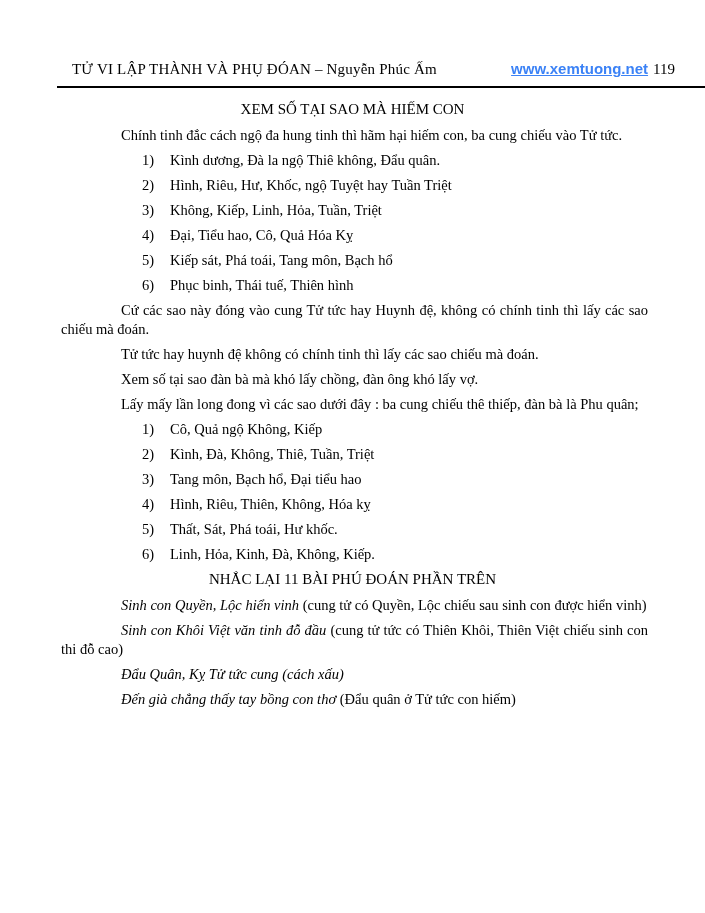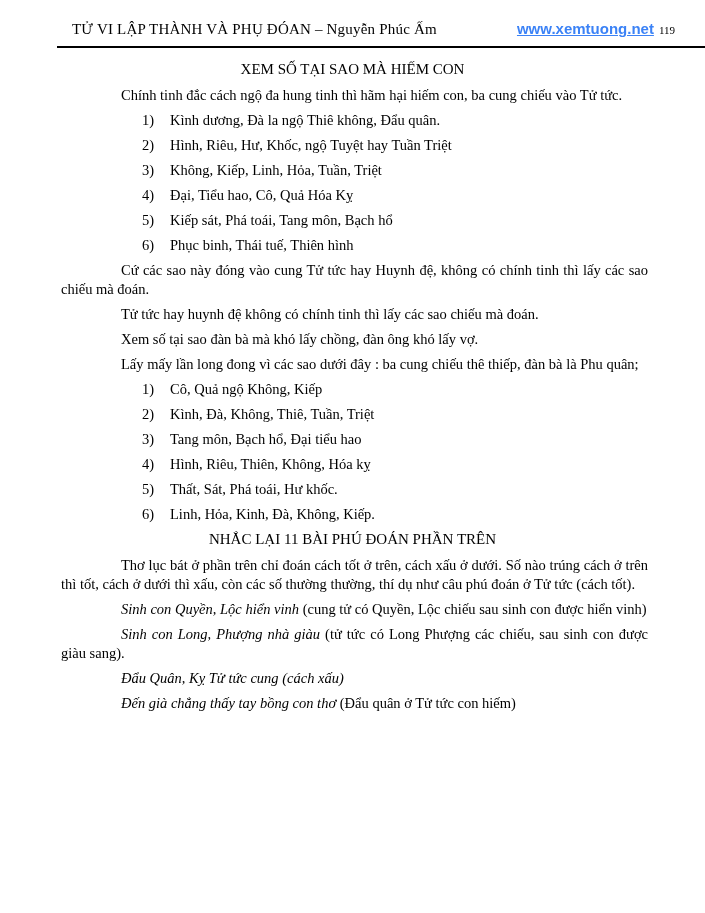--- a/index.html
+++ b/index.html
@@ -11,37 +11,37 @@
     background: #ffffff;
     color: #000000;
     font-family: "Liberation Serif", serif;
     font-size: 14.5px;
     overflow: hidden;
   }
   .header {
     display: flex;
     justify-content: space-between;
     align-items: baseline;
-    padding: 20px 30px 0 72px;
+    padding: 60px 30px 0 72px;
   }
   .book-title {
     font-size: 15px;
     letter-spacing: 0.2px;
     white-space: nowrap;
   }
   .header-right { white-space: nowrap; }
   .site-link {
     font-family: "Liberation Sans", sans-serif;
     font-weight: bold;
     font-size: 15px;
     color: #3b82f6;
     text-decoration: underline;
     cursor: pointer;
   }
-  .page-num { margin-left: 5px; font-size: 11px; }
+  .page-num { margin-left: 5px; font-size: 15px; }
   .rule {
     border-top: 2px solid #000000;
     margin: 8px 0 0 57px;
   }
   .content { margin: 12px 57px 0 57px; }
   .sec-title {
     text-align: center;
     font-size: 15px;
     line-height: 19px;
     margin: 0 0 7px 0;
@@ -132,25 +132,24 @@
         <span class="txt">Thất, Sát, Phá toái, Hư khốc.</span>
       </div>
       <div class="li">
         <span class="num">6)</span>
         <span class="txt">Linh, Hỏa, Kinh, Đà, Không, Kiếp.</span>
       </div>
     </div>
 
     <div class="sec-title">NHẮC LẠI 11 BÀI PHÚ ĐOÁN PHẦN TRÊN</div>
 
-    <p class="para">Thơ lục bát ở phần trên chỉ đoán cách tốt ở trên, cách xấu ở dưới. Số nào trúng cách ở trên thì tốt, cách ở dưới thì xấu, còn các số thường thường, thí dụ như câu phú đoán ở Tử tức (cách tốt).</p>
 
     <p class="para verse"><span class="it">Sinh con Quyền, Lộc hiển vinh</span><span> (cung tử có Quyền, Lộc chiếu sau sinh con được hiển vinh)</span></p>
 
+    <p class="para verse"><span class="it">Sinh con Khôi Việt văn tinh đỗ đầu</span><span> (cung tử tức có Thiên Khôi, Thiên Việt chiếu sinh con thi đỗ cao)</span></p>
 
-    <p class="para verse"><span class="it">Sinh con Long, Phượng nhà giàu</span><span> (tử tức có Long Phượng các chiếu, sau sinh con được giàu sang).</span></p>
 
     <p class="para verse"><span class="it">Đẩu Quân, Kỵ Tử tức cung (cách xấu)</span><span></span></p>
 
     <p class="para verse"><span class="it">Đến già chẳng thấy tay bồng con thơ</span><span> (Đẩu quân ở Tử tức con hiếm)</span></p>
 
   </div>
 </div>
 
 </body></html>

